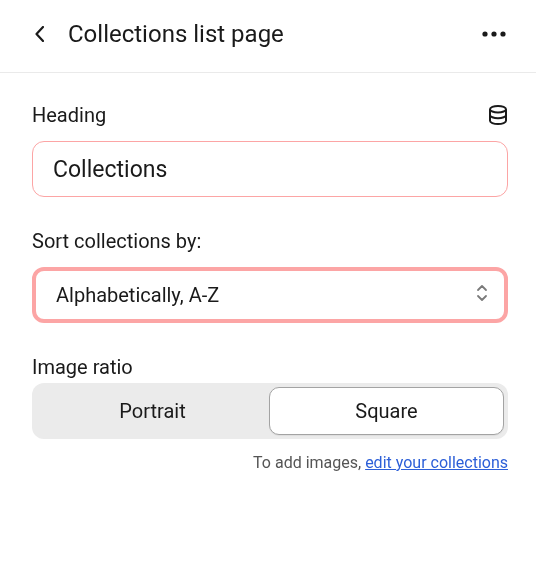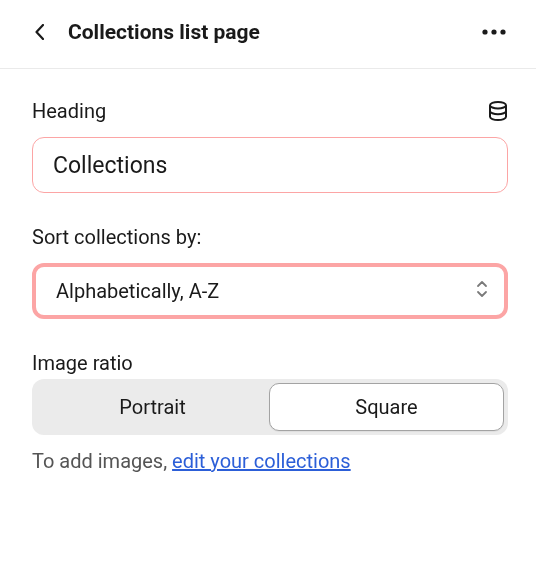--- a/index.html
+++ b/index.html
@@ -28,22 +28,22 @@
     }
     .back-button {
       display: flex;
       align-items: center;
       justify-content: center;
       width: 22px;
       height: 22px;
       cursor: pointer;
     }
     .page-title {
-      font-size: 21px;
-      font-weight: 700;
+      font-size: 24px;
+      font-weight: 400;
     }
     .more-button {
       display: flex;
       align-items: center;
       justify-content: center;
       width: 28px;
       height: 22px;
       cursor: pointer;
     }
     .content {
@@ -124,22 +124,23 @@
       cursor: pointer;
       user-select: none;
     }
     .segment.selected {
       background: #fff;
       box-shadow: 0 1px 1px rgba(0,0,0,0.06);
       border: 1px solid #a3a3a3;
     }
     .help-text {
       margin-top: 14px;
-      font-size: 20px;
+      font-size: 16px;
       color: #555;
+      text-align: right;
     }
     .help-text a {
       color: #2c5fd8;
       text-decoration: underline;
       cursor: pointer;
     }
   </style>
 </head>
 <body>
 

